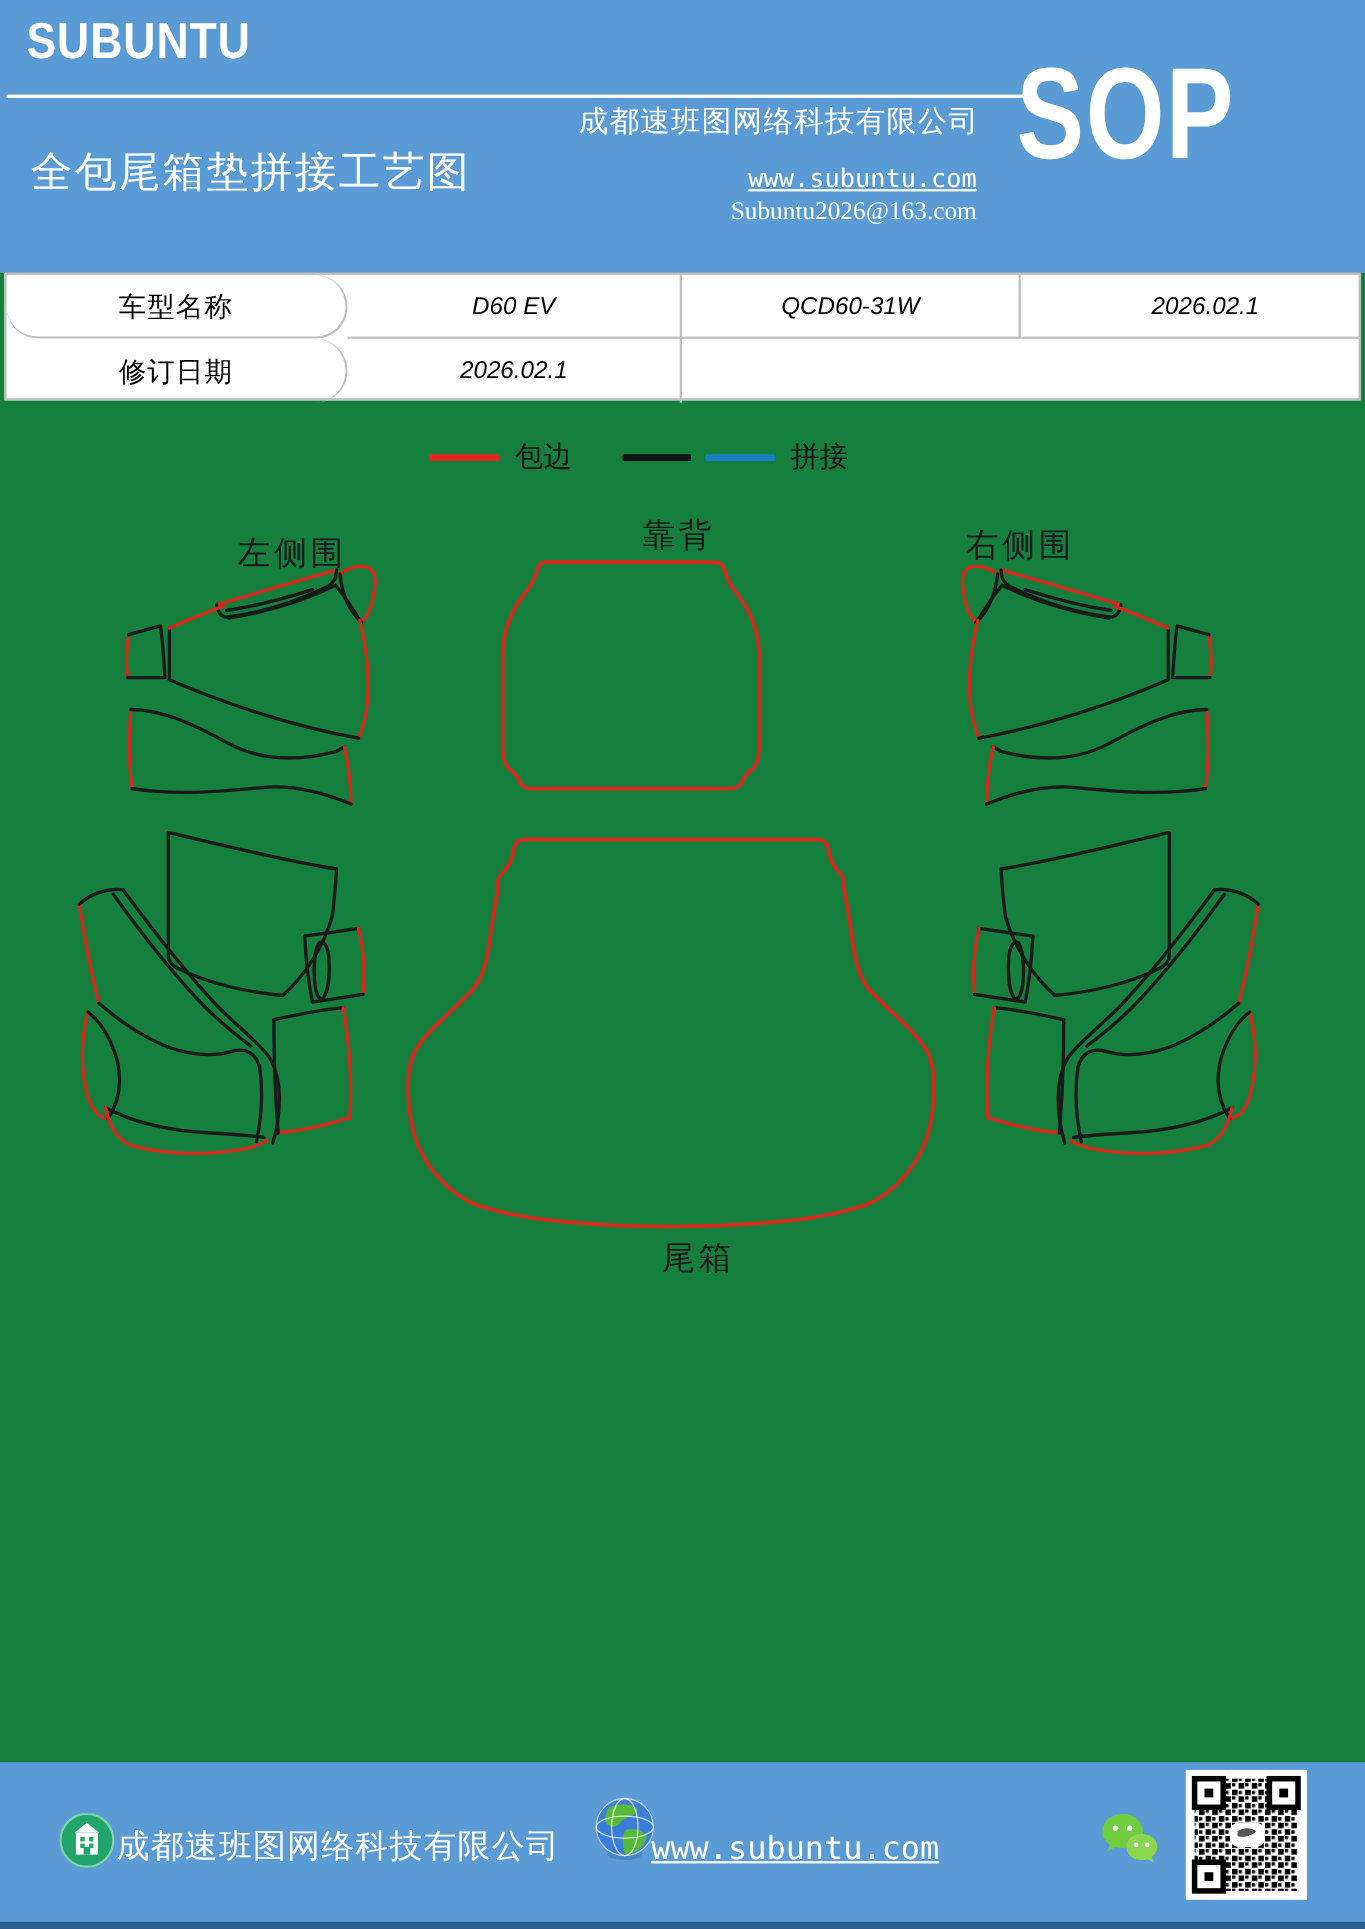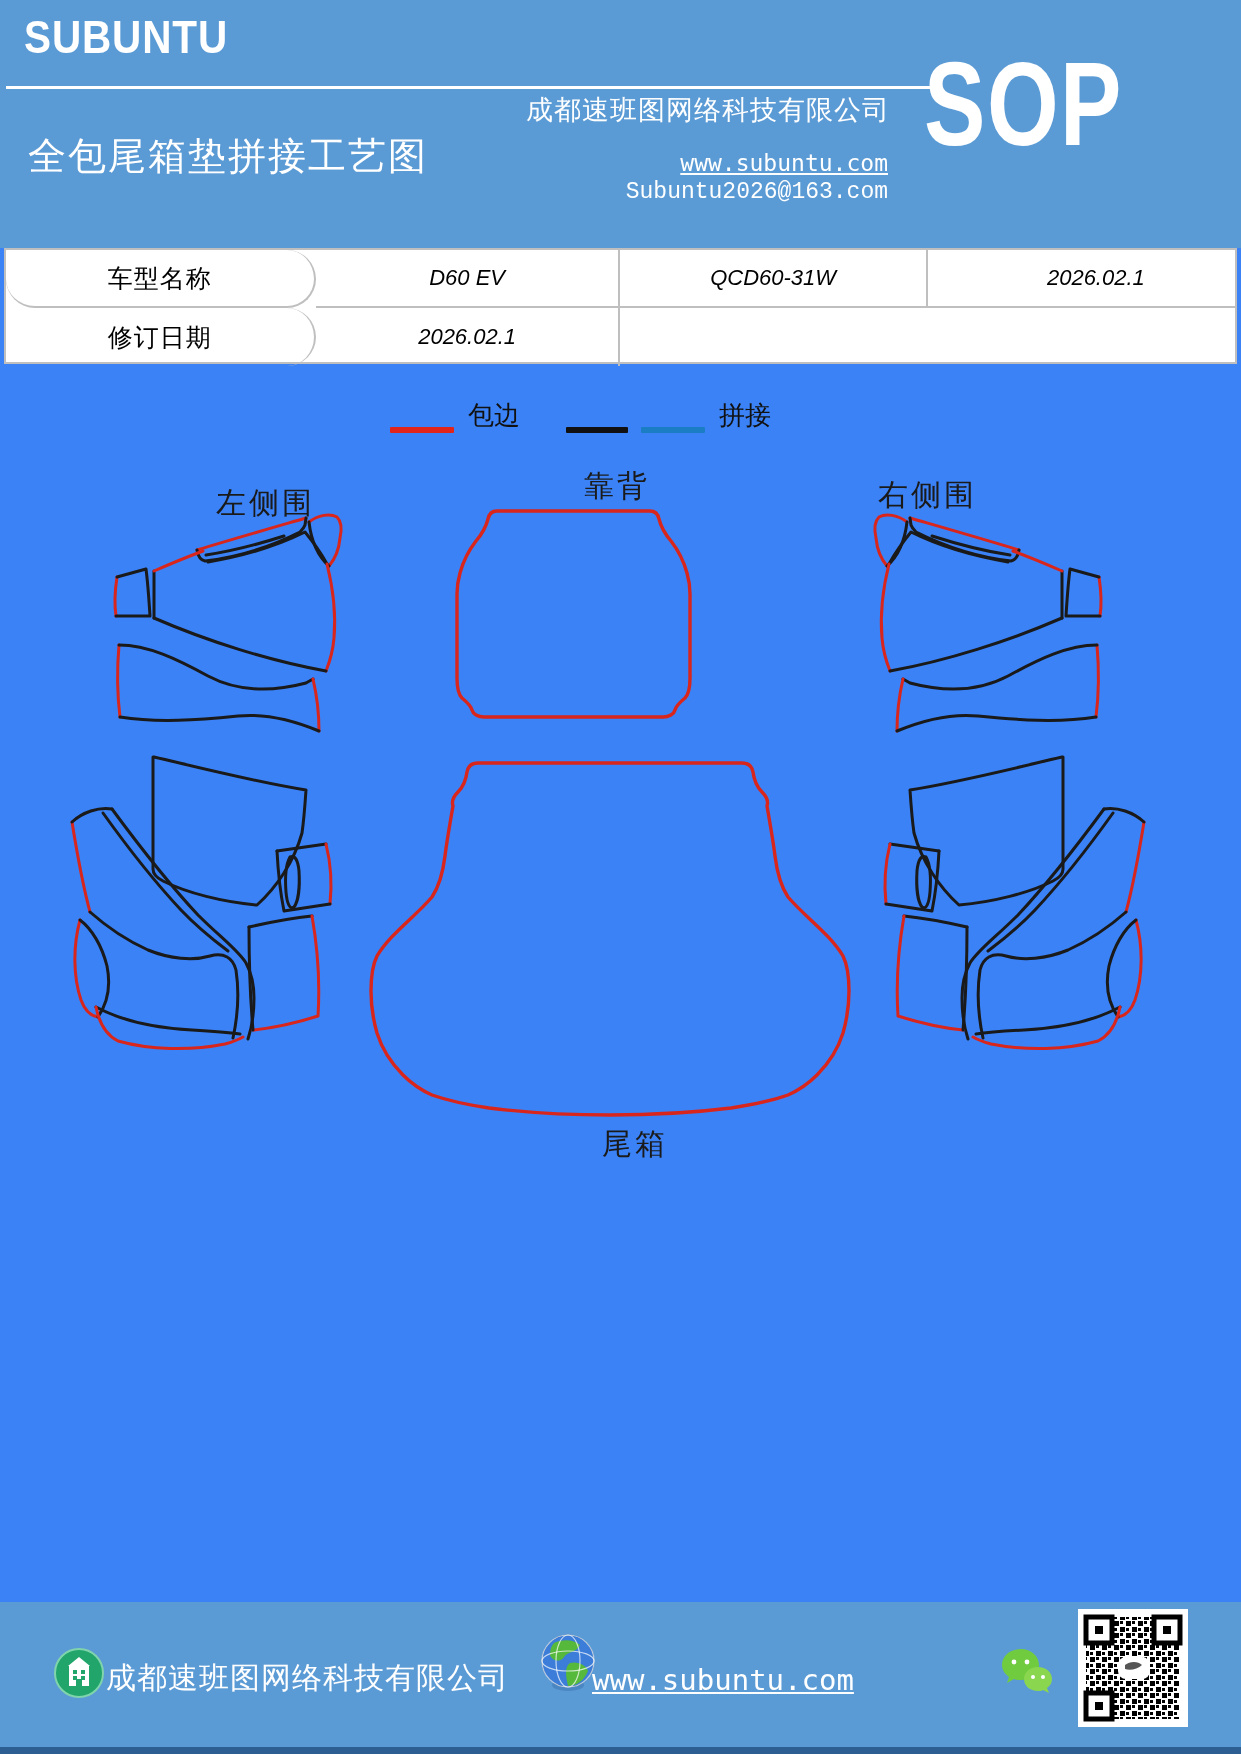--- a/index.html
+++ b/index.html
@@ -1,48 +1,48 @@
 <!DOCTYPE html>
 <html><head>
 <meta charset="utf-8">
 <style>
   html,body{margin:0;padding:0;background:#e8e8e8;}
   .page{
-    position:relative;width:1241px;height:1754px;background:#3b82f6;
+    position:relative;width:1241px;height:1754px;background:#15803d;
     font-family:"Liberation Sans",sans-serif;overflow:hidden;margin:0 auto;
   }
   .abs{position:absolute;}
   
   .header{left:0;top:0;width:1241px;height:248px;background:#5B9BD5;}
   .brand{left:24px;top:10px;color:#fff;font-size:46px;font-weight:bold;
          letter-spacing:1px;transform:scaleX(.88);transform-origin:left top;
          font-family:"Liberation Sans",sans-serif;}
   .header-rule{left:6px;top:86px;width:929px;height:3px;background:#fff;}
   .doc-title{left:28px;top:131px;color:#fff;font-size:38px;letter-spacing:2px;
              font-family:"Liberation Serif",serif;white-space:nowrap;}
   .hdr-company{top:92px;right:351px;color:#fff;font-size:27px;letter-spacing:1px;
                font-family:"Liberation Serif",serif;white-space:nowrap;}
   .hdr-site{top:150px;right:353px;color:#fff;font-size:23px;
             font-family:"DejaVu Sans Mono",monospace;text-decoration:underline;white-space:nowrap;}
   .hdr-mail{top:179px;right:353px;color:#fff;font-size:23px;
-            font-family:Liberation Mono, monospace;white-space:nowrap;}
+            font-family:Liberation Serif, serif;white-space:nowrap;}
   .sop{left:924px;top:36px;color:#fff;font-size:118px;font-weight:bold;
        transform:scaleX(.78);transform-origin:left top;letter-spacing:2px;}
   
   .info-table{left:4px;top:248px;width:1233px;height:116px;
     display:grid;grid-template-columns:25.2% 24.8% 25% 25%;grid-template-rows:58px 58px;
     border:2px solid #BFBFBF;box-sizing:border-box;background:#fff;}
   .cell{border-right:2px solid #BFBFBF;border-bottom:2px solid #BFBFBF;
     display:flex;align-items:center;justify-content:center;box-sizing:border-box;color:#000;}
   .cell:nth-child(4n){border-right:none;padding-left:29px;}
   .cell:nth-child(n+5){border-bottom:none;}
   .cell.lab{font-family:"Liberation Serif",serif;font-size:25px;letter-spacing:1px;border-radius:29px;}
   .cell.val{font-family:"Liberation Sans",sans-serif;font-size:22px;font-weight:500;font-style:italic;}
   
-  .legend{left:0;top:398px;width:1161px;display:flex;justify-content:center;align-items:flex-end;}
+  .legend{left:0;top:398px;width:1161px;display:flex;justify-content:center;align-items:center;}
   .sw{height:6px;border-radius:1px;}
   .sw-red{width:64px;background:#E1251B;}
   .sw-black{width:62px;background:#111;margin-left:46px;}
   .sw-blue{width:64px;background:#1B7EC4;margin-left:13px;}
   .leg-lab{font-size:26px;color:#111;margin-left:14px;font-family:"Liberation Serif",serif;}
   
   .dia-label{color:#1a1a1a;font-size:30px;letter-spacing:3px;white-space:nowrap;
              font-family:"Liberation Sans",sans-serif;}
   svg.diagram{left:0;top:0;width:1241px;height:1754px;pointer-events:none;}
   .ln{fill:none;stroke-width:3px;stroke-linecap:round;stroke-linejoin:round;}

